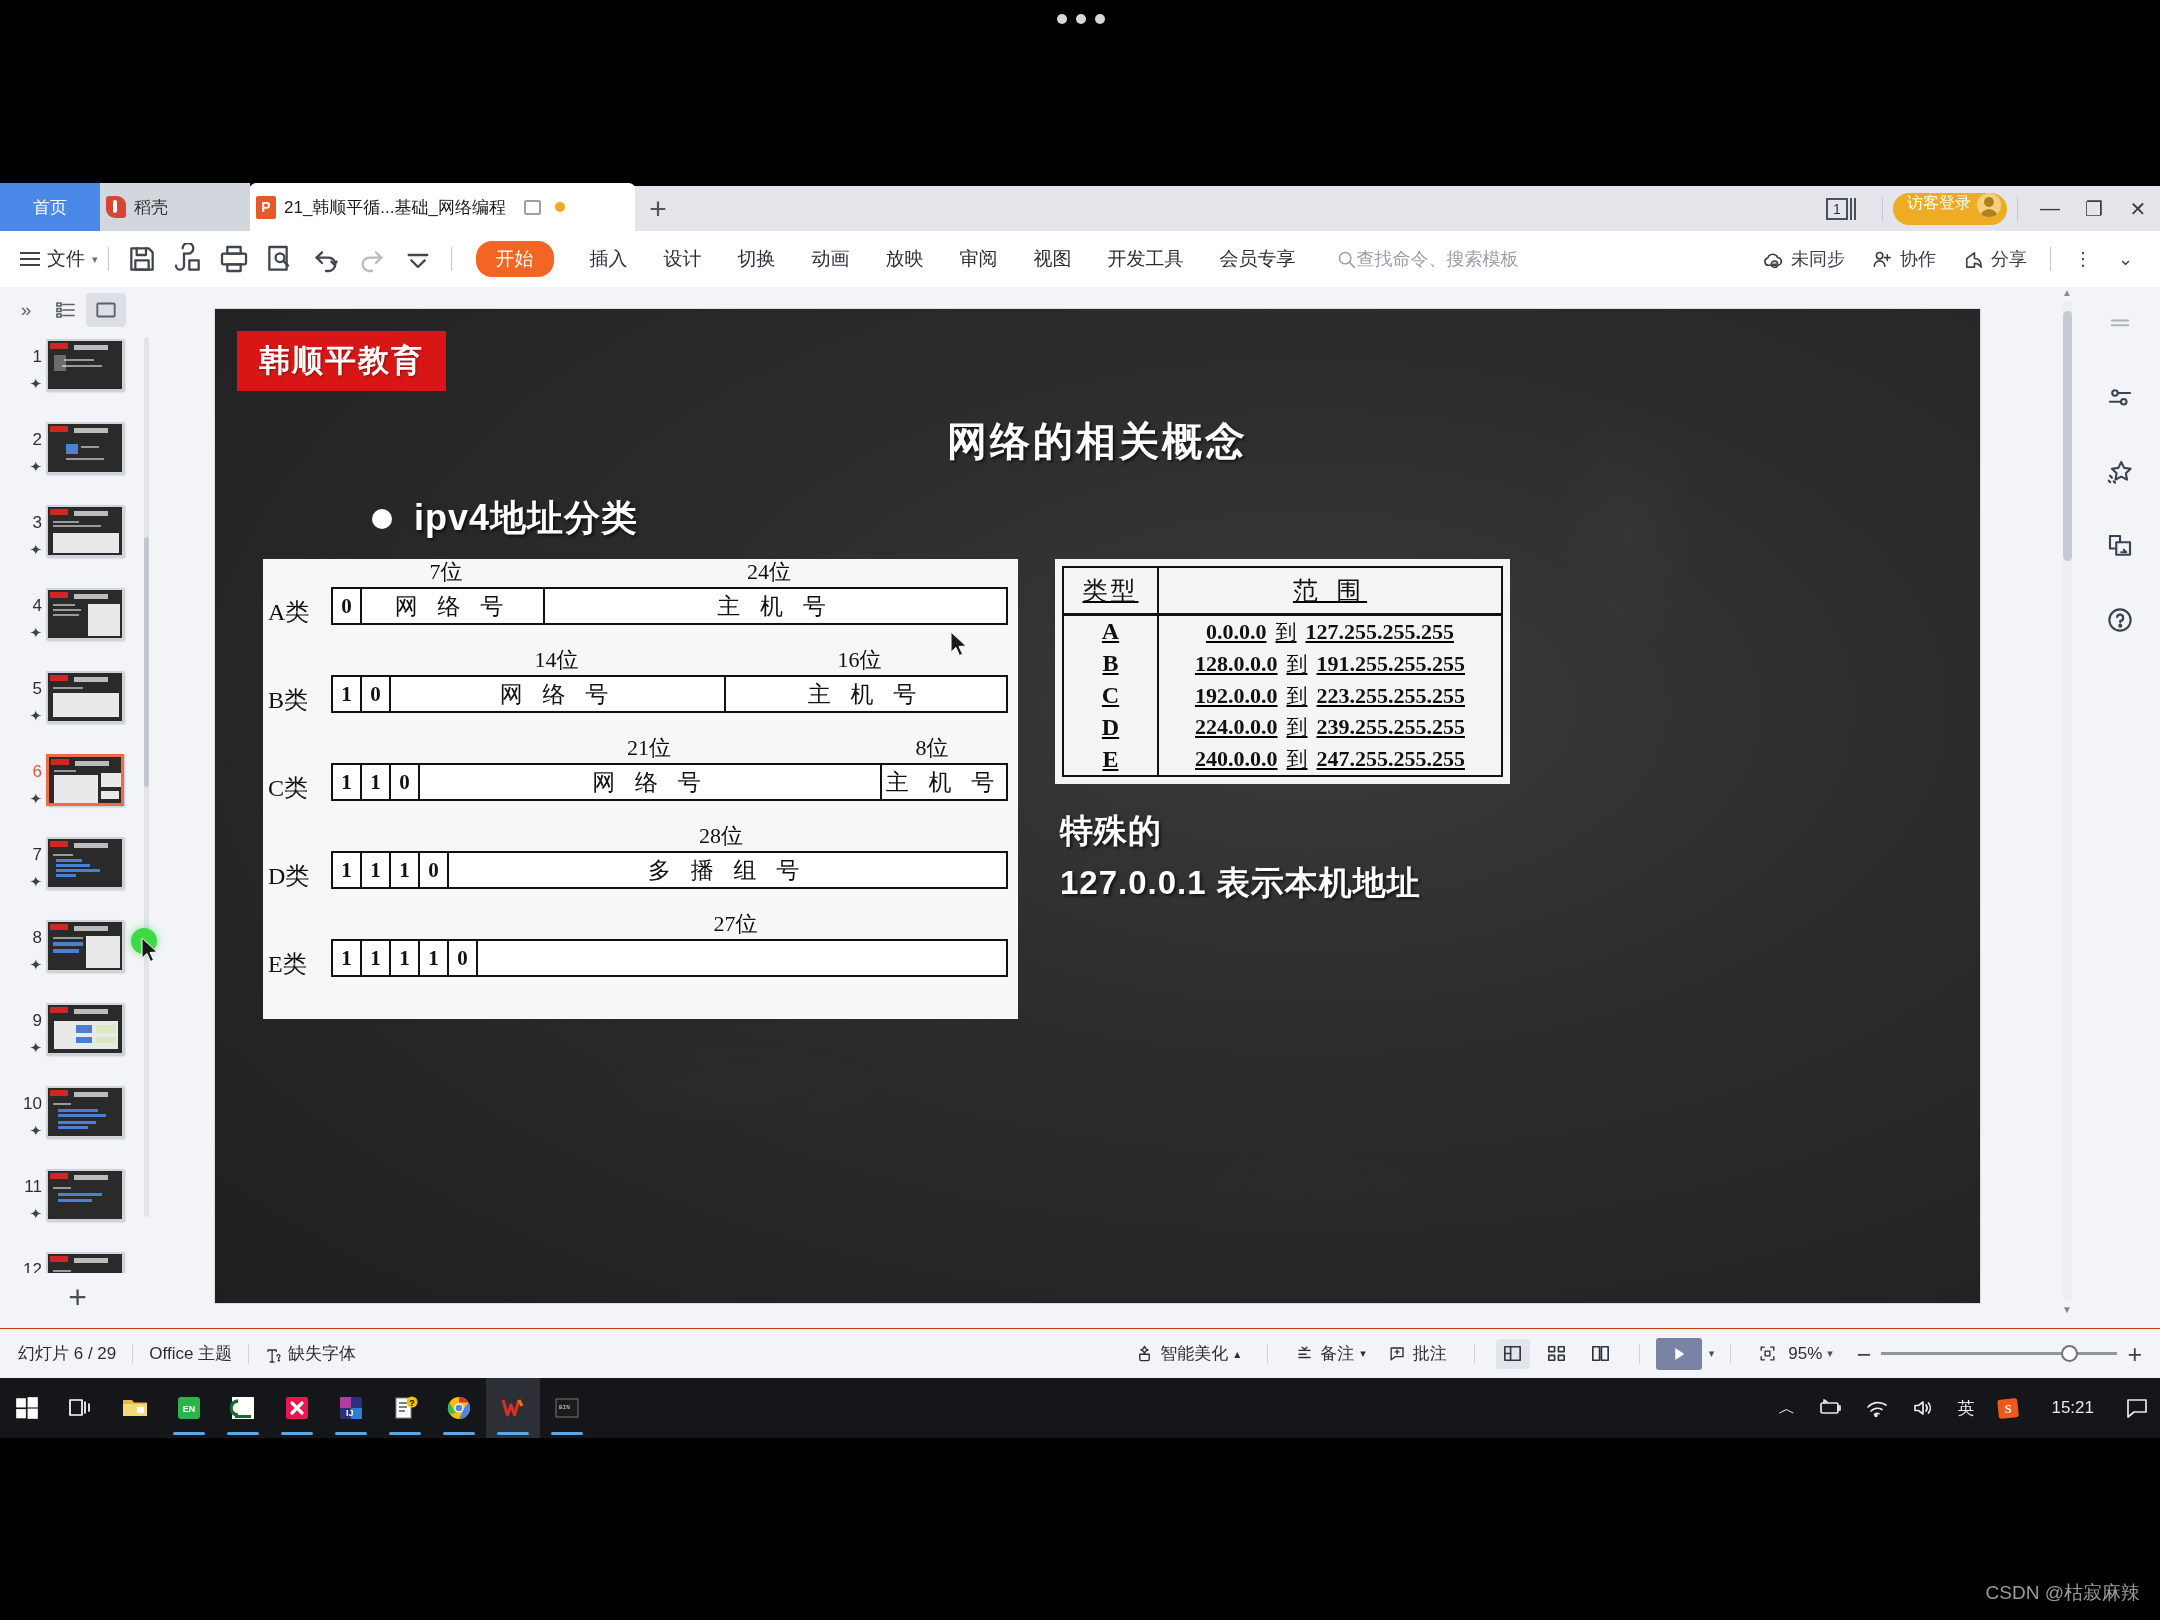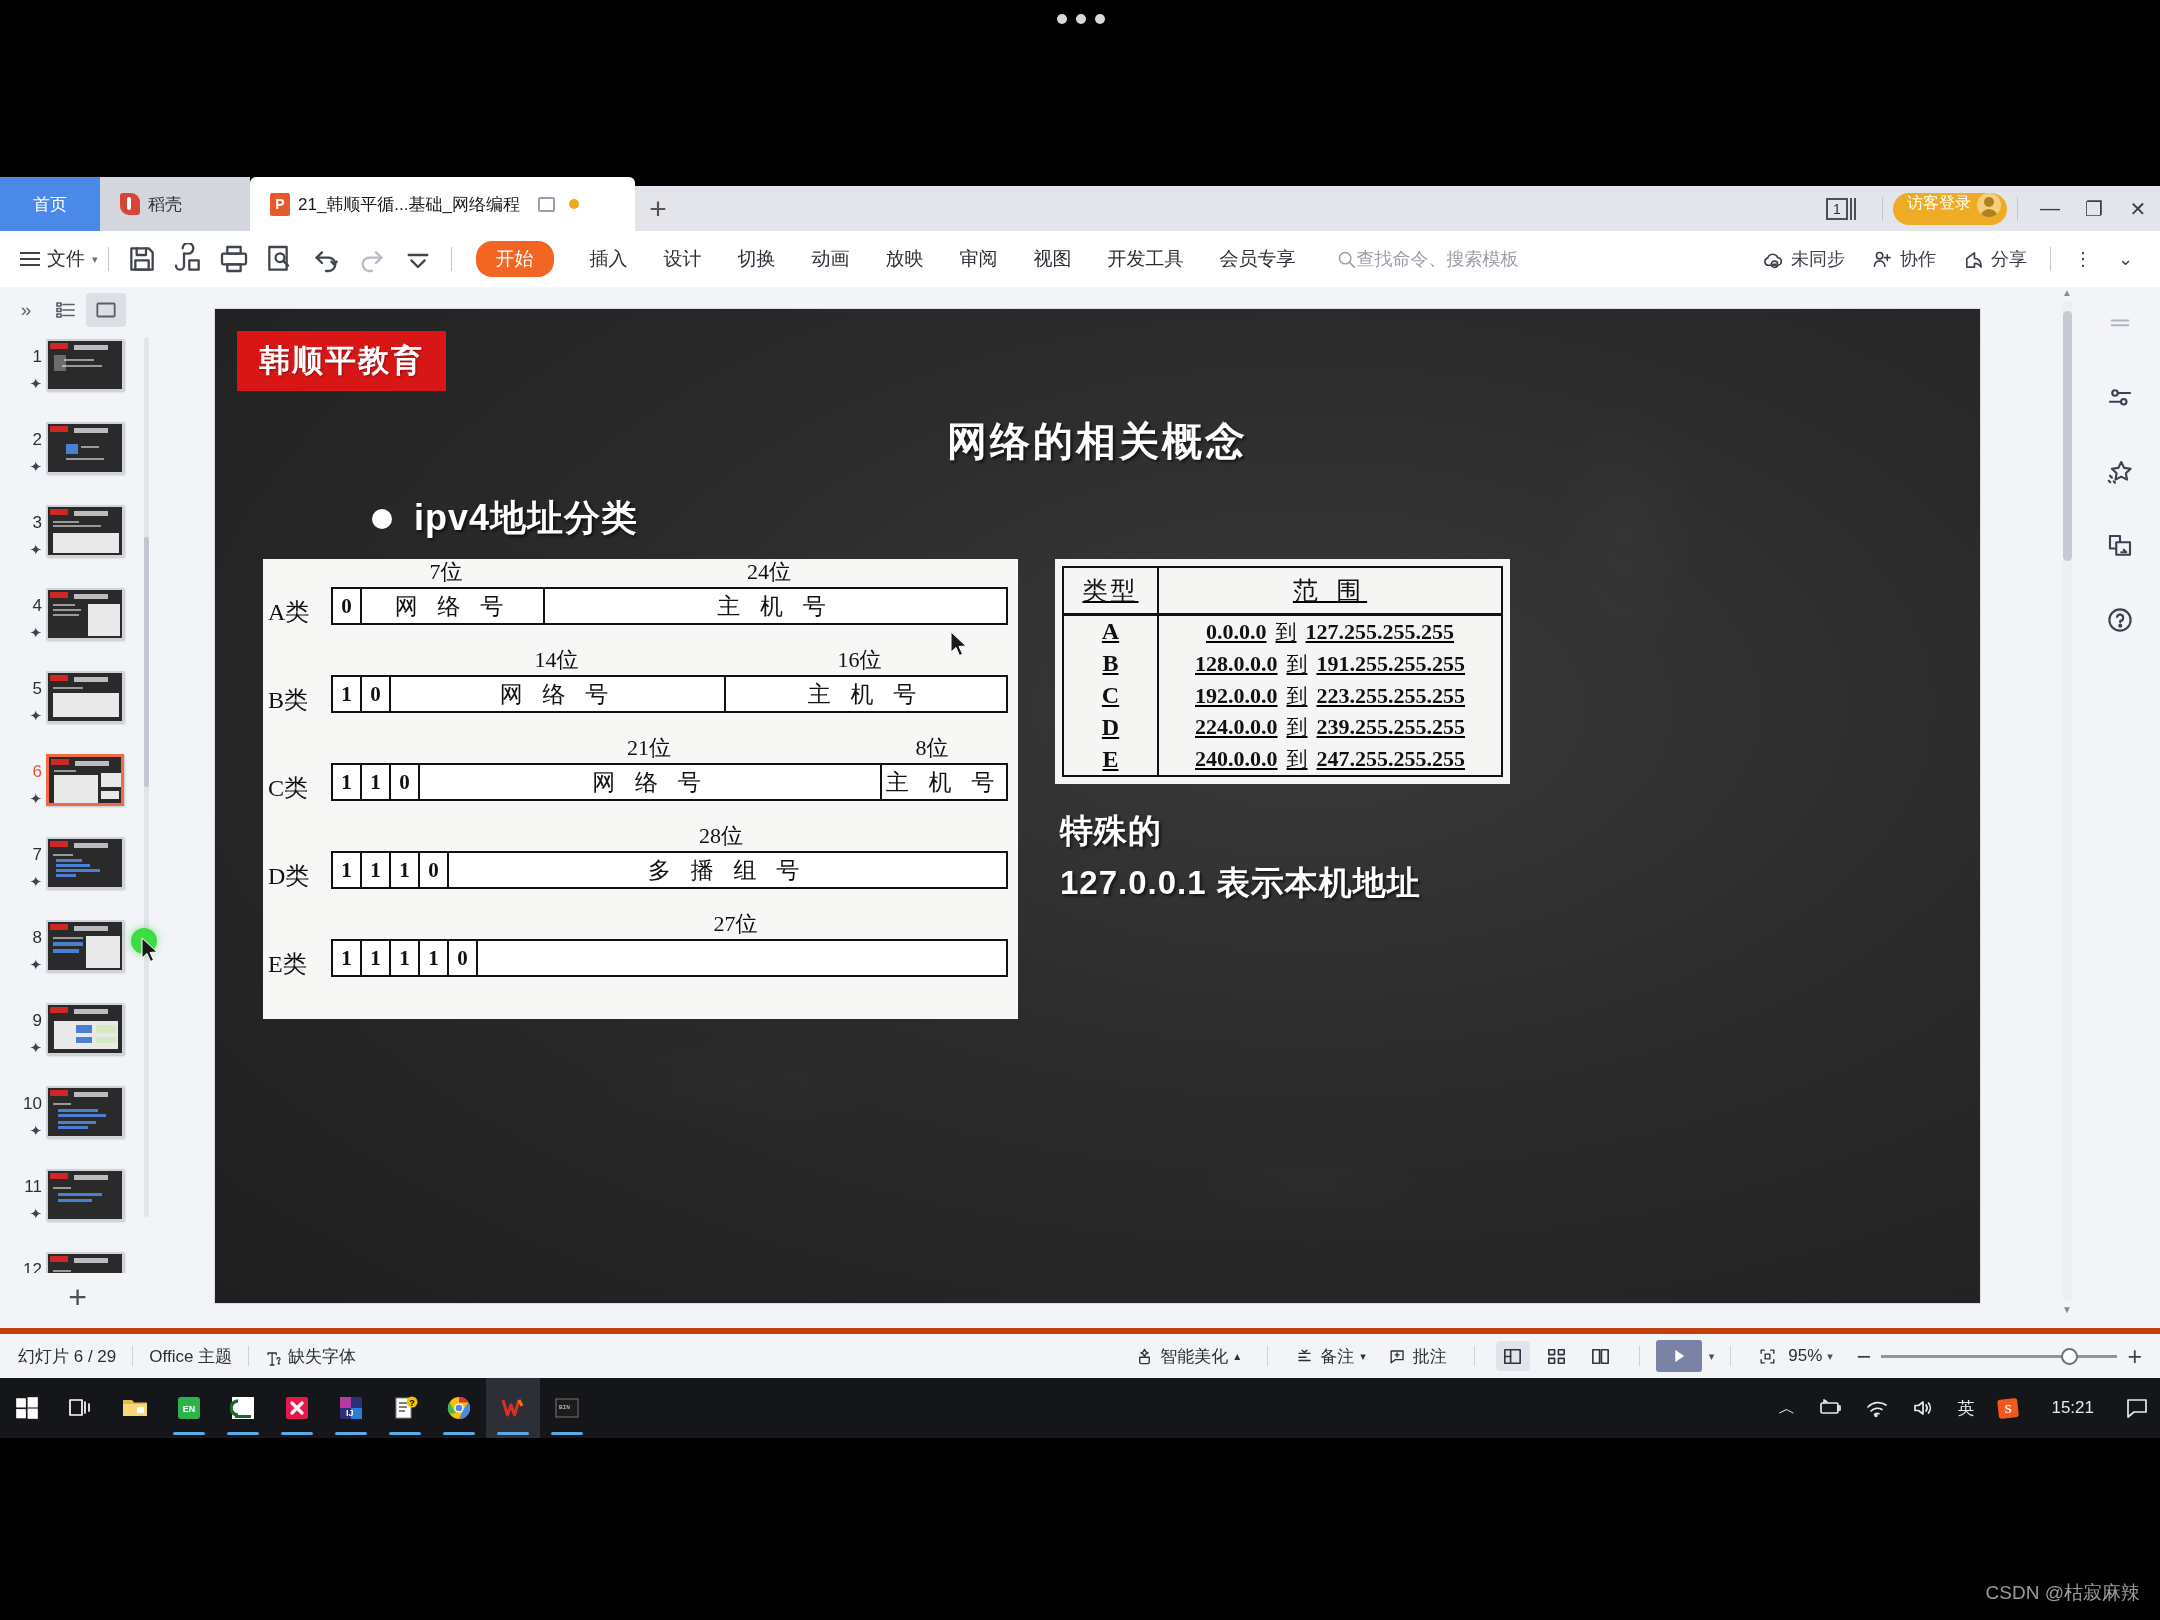--- a/index.html
+++ b/index.html
@@ -11,21 +11,21 @@
   
   .topdots { position:absolute; left:0; top:0; width:2160px; height:186px; background:#000; }
   .topdots .dots { position:absolute; left:1057px; top:14px; display:flex; gap:9px; }
   .topdots .dots i { width:10px; height:10px; border-radius:50%; background:#d8d8d8; display:block; }
 
   
   .app { position:absolute; left:0; top:186px; width:2160px; height:1192px; background:#f3f4f8; }
 
   
   .tabstrip { position:absolute; left:0; top:0; width:2160px; height:45px; background:#e3e5ea; display:flex; align-items:flex-end; }
-  .tab { height:54px; display:flex; align-items:center; gap:8px; padding:0 20px; font-size:17px; color:#333; position:relative; }
+  .tab { height:48px; display:flex; align-items:center; gap:8px; padding:0 6px; font-size:17px; color:#333; position:relative; }
   .tab.home { background:#4a89e8; color:#fff; width:100px; justify-content:center; font-size:17px; }
   .tab.docer { background:#d3d6dc; width:150px; }
   .tab.active { background:#fff; min-width:385px; border-top-left-radius:6px; border-top-right-radius:6px; }
   .tab .ppticon { width:20px; height:23px; background:#e8582a; color:#fff; font-size:14px; font-weight:bold;
                   display:flex; align-items:center; justify-content:center; border-radius:2px; }
   .tab .docericon { width:20px; height:22px; background:#d94436; border-radius:3px 9px 3px 9px; position:relative; }
   .tab .docericon::after{ content:""; position:absolute; left:7px; top:4px; width:4px; height:13px; background:#fff; border-radius:2px; }
   .tabtitle { font-size:17px; color:#1a1a1a; white-space:nowrap; }
   .tab .miniicon { width:17px; height:15px; border:2px solid #9aa0ab; border-radius:2px; margin-left:10px; }
   .tab .dot { width:10px; height:10px; border-radius:50%; background:#f3a91c; margin-left:6px; }
@@ -130,21 +130,21 @@
 
   
   .rightbar { position:absolute; left:2080px; top:101px; width:80px; height:1041px; background:#f3f4f8; }
   .rb { width:80px; height:74px; display:flex; align-items:center; justify-content:center; color:#3c4250; }
   .canvasscroll { position:absolute; left:2063px; top:115px; width:9px; height:1000px; background:#eceef2; border-radius:5px; }
   .canvasscroll i { position:absolute; left:0; top:10px; width:9px; height:250px; background:#c6cad2; border-radius:5px; display:block; }
   .canvasscroll .upar, .canvasscroll .dnar { position:absolute; left:-1px; font-size:10px; color:#868b95; }
 
   
   .statusbar { position:absolute; left:0; bottom:0; width:2160px; height:50px; background:#f3f4f8;
-               border-top:6px solid #c2410c; display:flex; align-items:center; }
+               border-top:1px solid #c2410c; display:flex; align-items:center; }
   .stleft { display:flex; align-items:center; font-size:17px; color:#2d2f36; padding-left:18px; }
   .stsep { width:1px; height:20px; background:#ced2d9; margin:0 16px; }
   .stright { position:absolute; right:18px; display:flex; align-items:center; font-size:17px; color:#2d2f36; }
   .stbtn { display:flex; align-items:center; gap:6px; margin:0 11px; }
   .viewbtn { width:34px; height:30px; display:flex; align-items:center; justify-content:center; margin:0 5px; color:#2f3440; }
   .viewbtn.sel { background:#e1e4ea; border-radius:4px; }
   .playbtn { width:46px; height:32px; background:#7a83a6; display:flex; align-items:center; justify-content:center; border-radius:3px; }
   .zoomslider { display:flex; align-items:center; gap:0; margin-left:12px; }
   .zline { width:236px; height:3px; background:#8f949e; position:relative; margin:0 10px; }
   .zknob { position:absolute; left:180px; top:-7px; width:17px; height:17px; border-radius:50%; background:#fff; border:2px solid #6e737d; }

